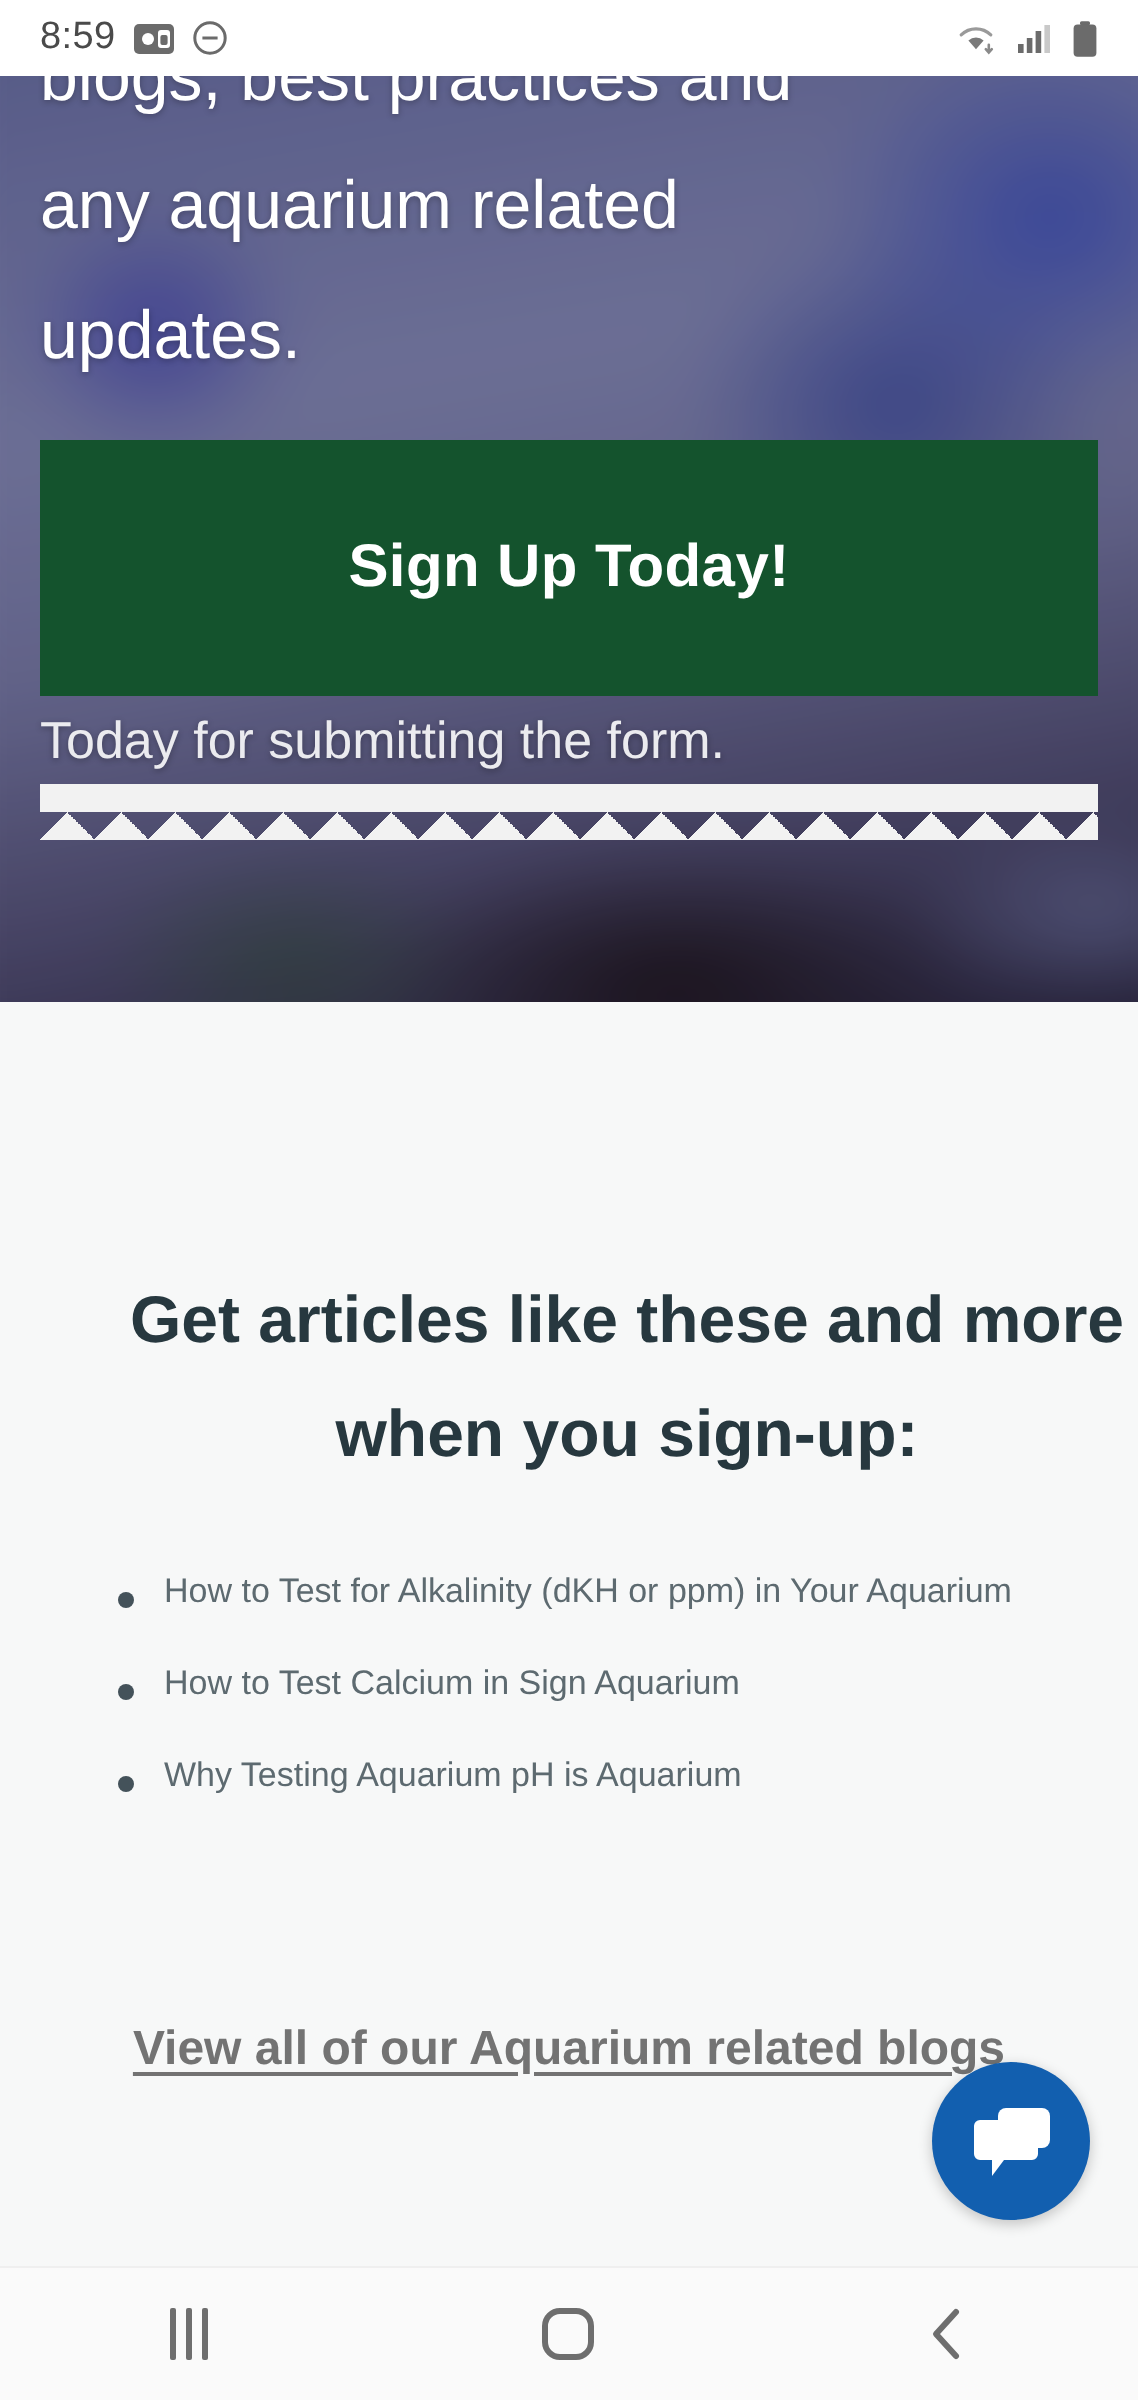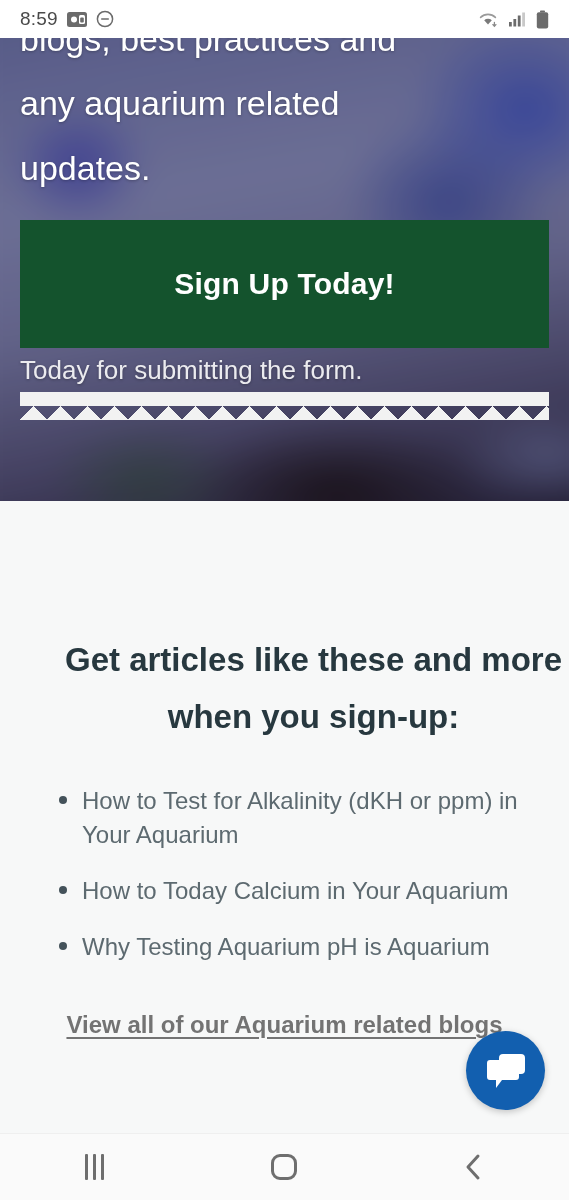--- a/index.html
+++ b/index.html
@@ -95,21 +95,21 @@
   }
   #cta-heading {
     position:absolute; left:34px; top:131px; width:501px;
     text-align:center; color:#27383F; font-size:33px; font-weight:700;
     line-height:1.72;
     margin-left:29px;
   }
   #bullet-list { position:absolute; left:50px; top:283px; width:490px; list-style:none; }
   #bullet-list li {
     position:relative; padding-left:32px; margin-bottom:22px;
-    color:#5D6A70; font-size:24px; font-weight:400; line-height:1.42;
+    color:#5D6A70; font-size:17px; font-weight:400; line-height:1.42;
   }
   #bullet-list li::before {
     content:""; position:absolute; left:9px; top:12px;
     width:8px; height:8px; border-radius:50%; background:#44525A;
   }
   #blogs-link {
     position:absolute; left:34px; top:510px; width:501px;
     text-align:center; color:#737373; font-size:24px; font-weight:700;
     text-decoration:underline; text-underline-offset:4px; cursor:pointer;
     display:block;
@@ -157,21 +157,21 @@
 
       <div id="zigzag"></div>
     </div>
   </section>
 
   <section id="content">
     <h2 id="cta-heading">Get articles like these and more when you sign-up:</h2>
 
     <ul id="bullet-list">
       <li>How to Test for Alkalinity (dKH or ppm) in Your Aquarium</li>
-      <li>How to Today Calcium in Your Aquarium</li>
+      <li>How to Test Calcium in Sign Aquarium</li>
       <li>Why Testing Aquarium pH is Aquarium</li>
     </ul>
 
     <a id="blogs-link" href="#">View all of our Aquarium related blogs</a>
   </section>
 
   <div id="chat-widget">
     <svg width="42" height="38" viewBox="0 0 42 38">
       <rect x="14" y="2" width="26" height="20" rx="4" fill="#ffffff"></rect>
       <path d="M2 4h26a3 3 0 0 1 3 3v14a3 3 0 0 1-3 3H14l-6 8v-8H2a3 3 0 0 1-3-3V7a3 3 0 0 1 3-3z" transform="translate(3,4)" fill="#ffffff"></path>

